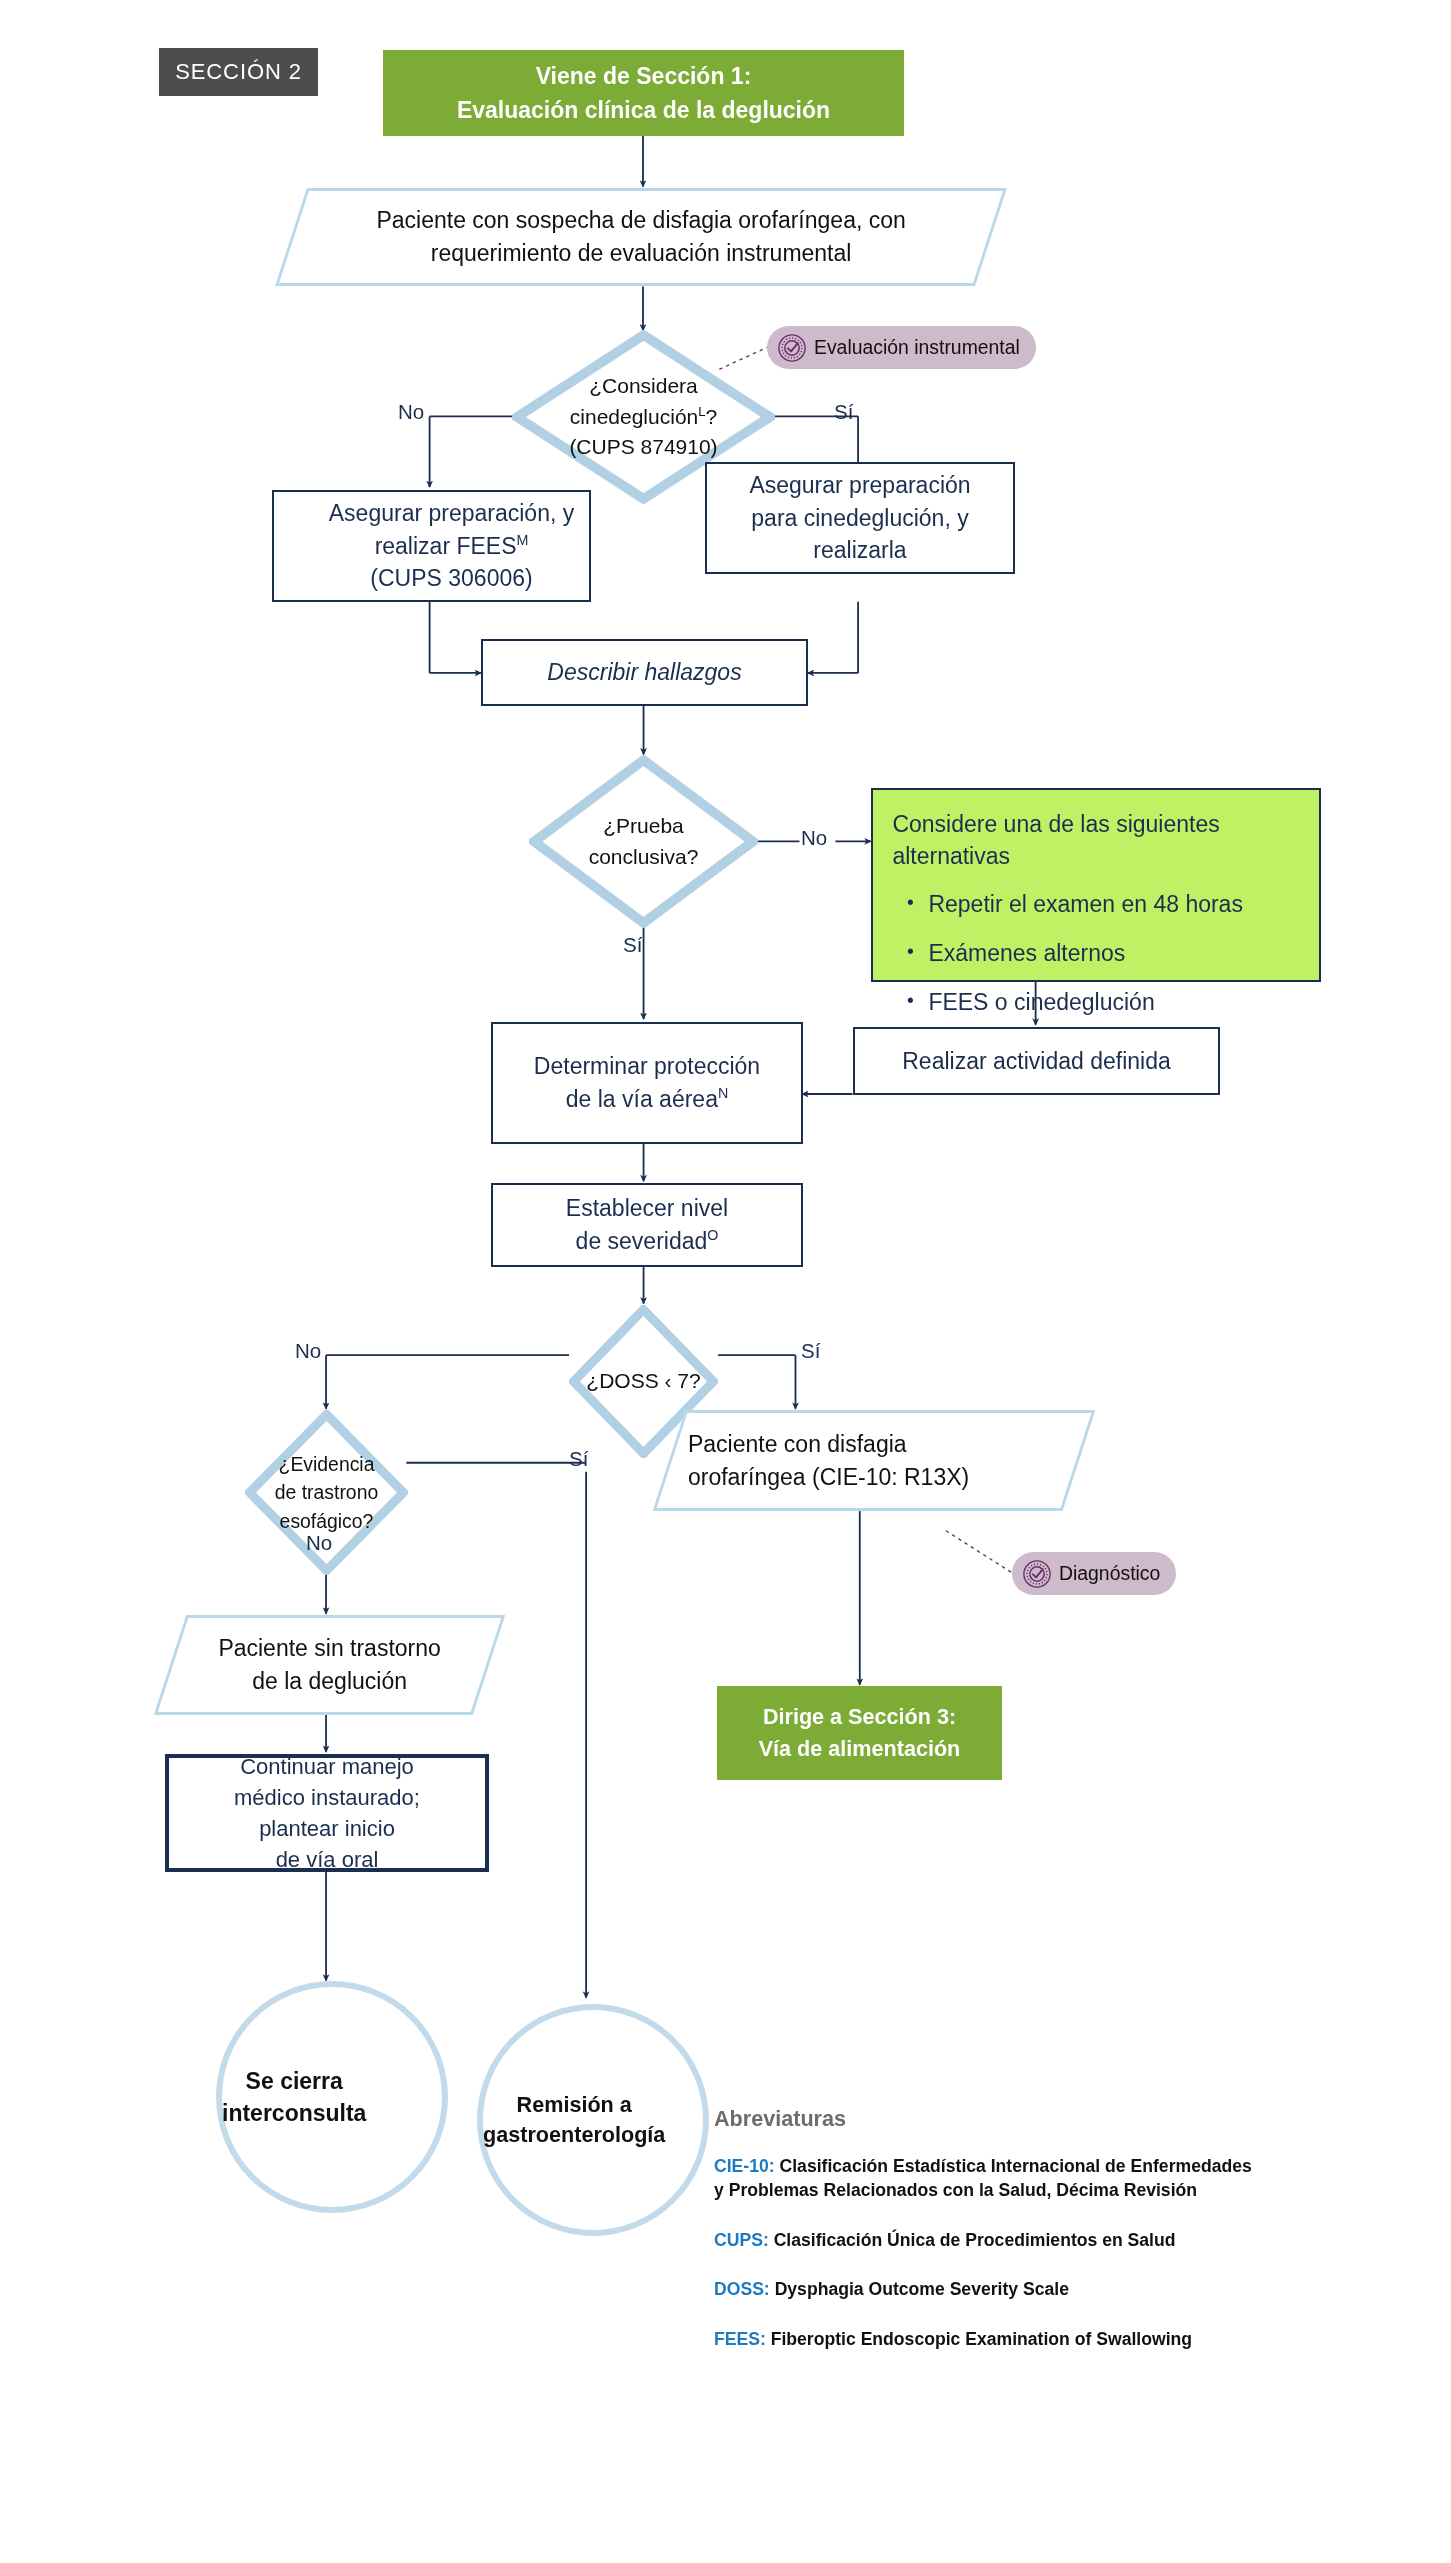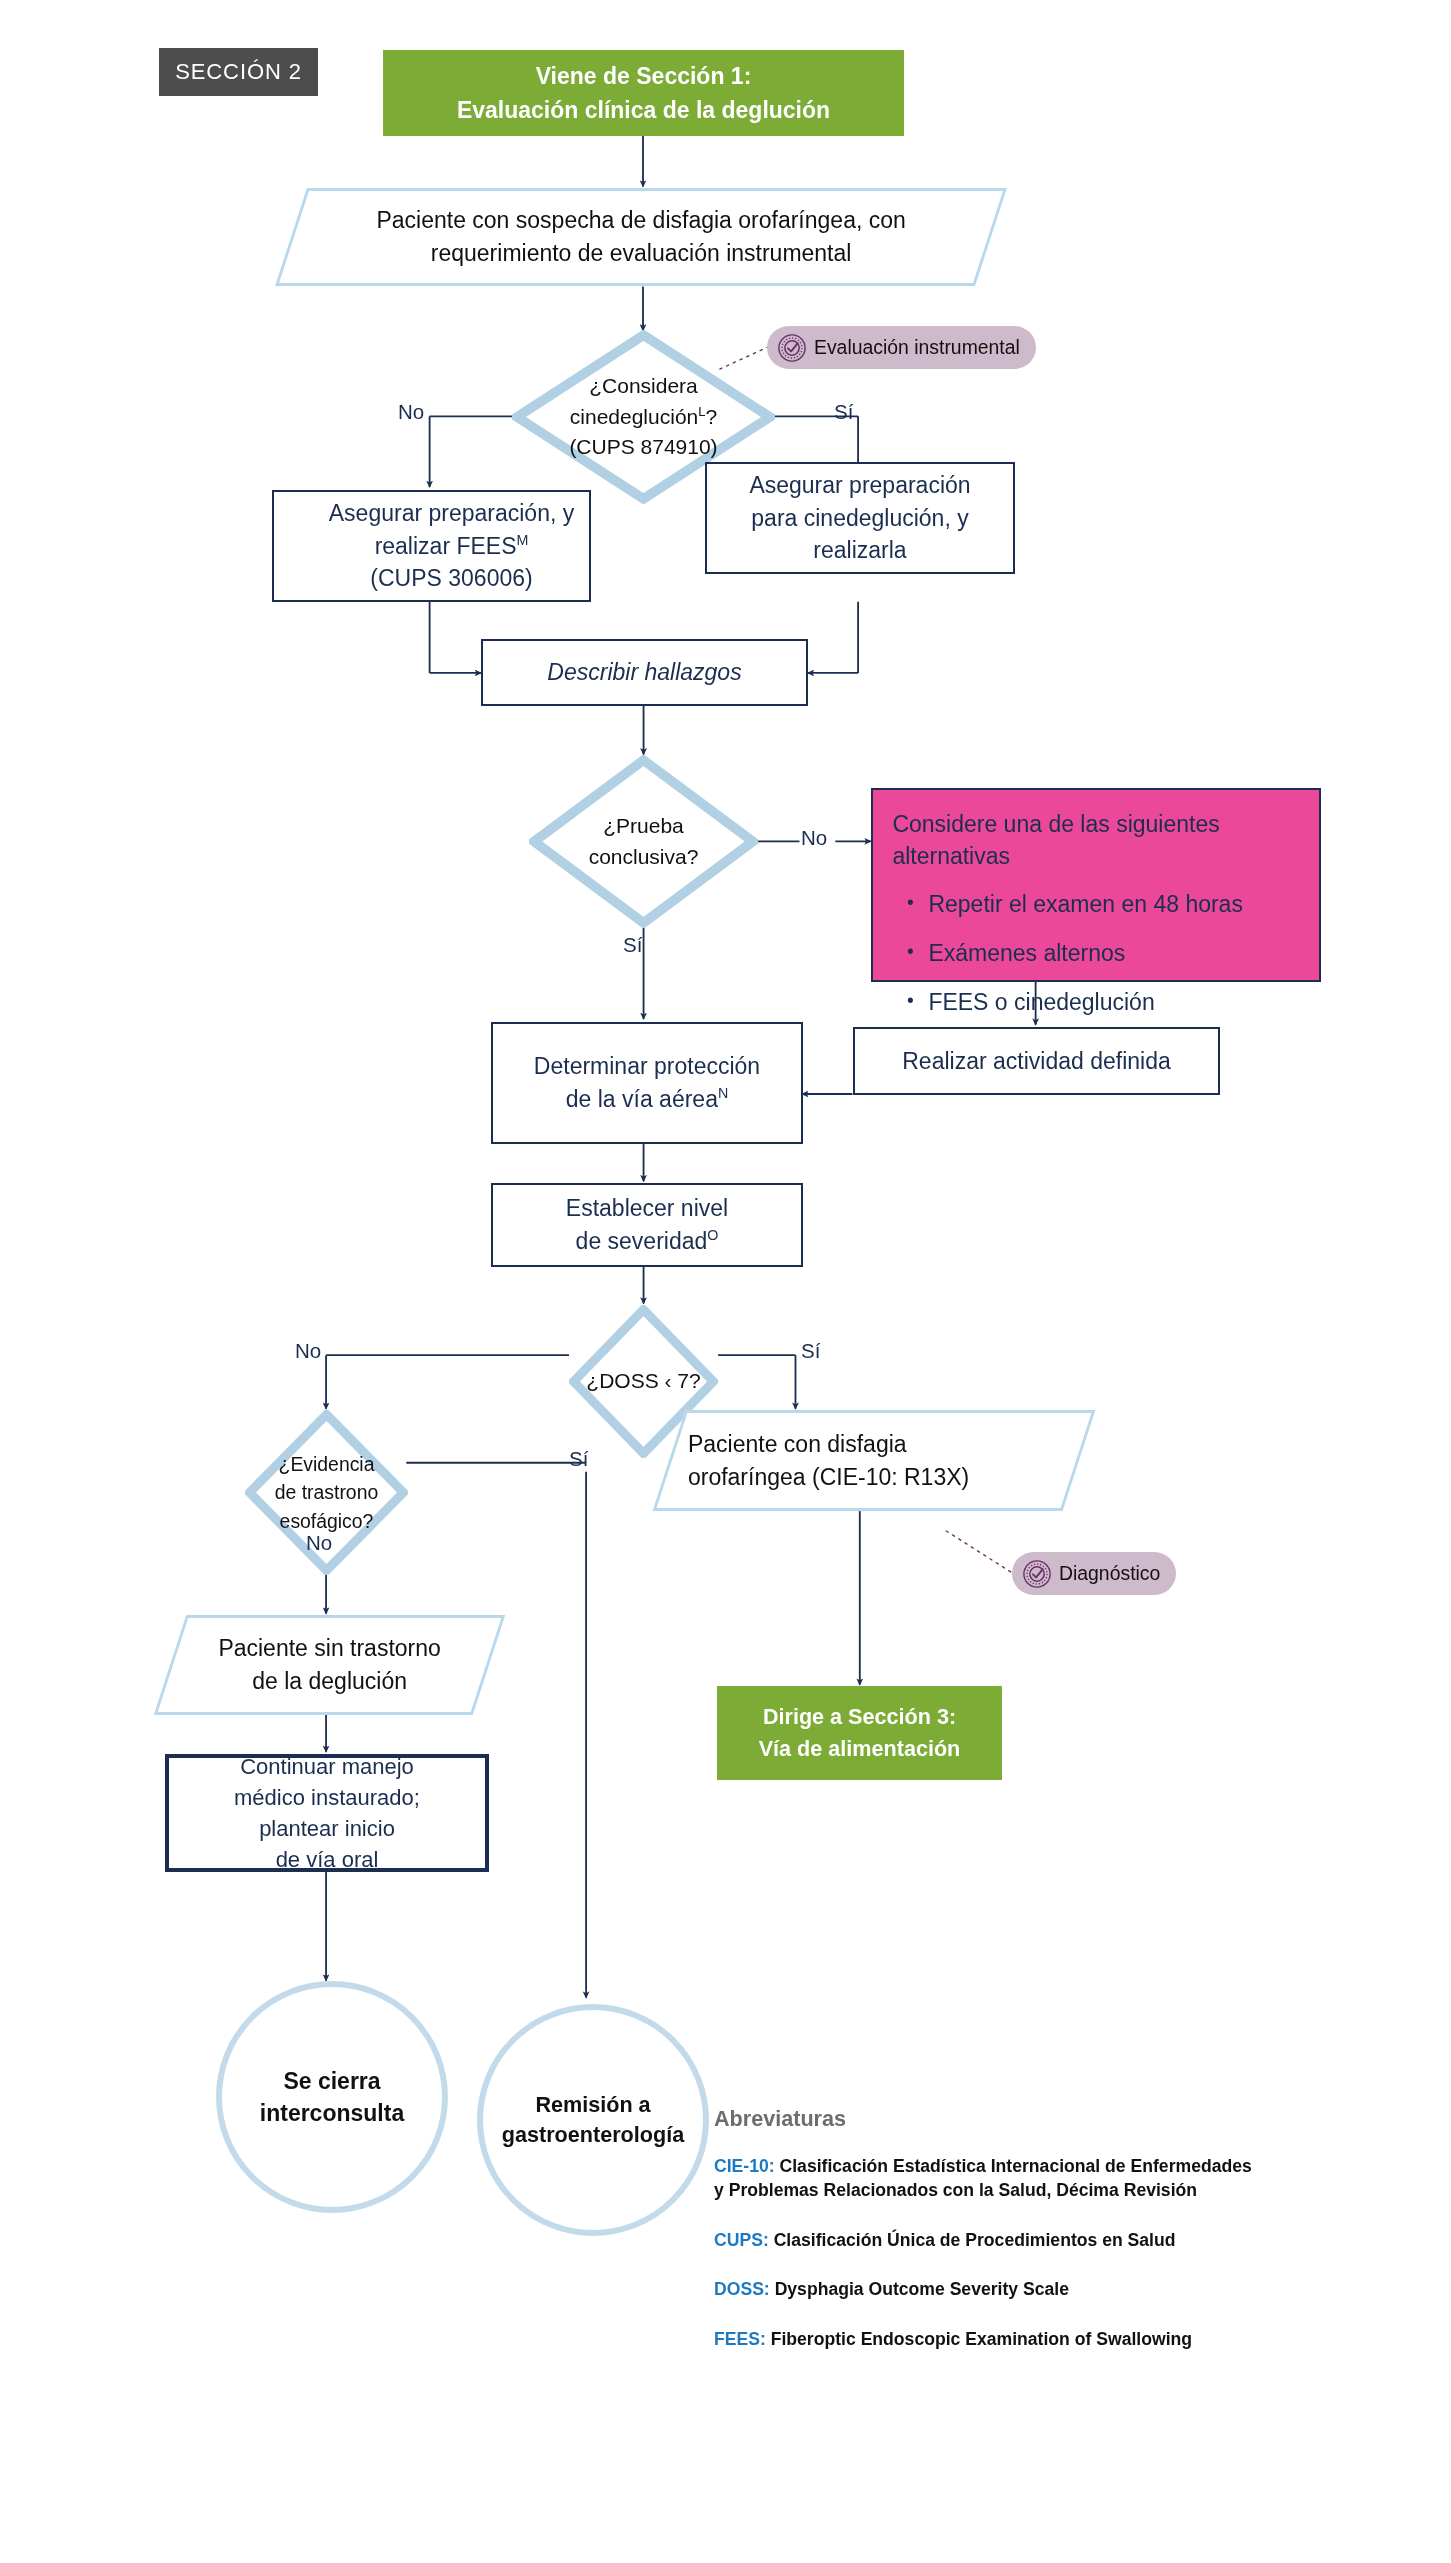--- a/index.html
+++ b/index.html
@@ -45,38 +45,38 @@
   .diamond .shape{position:absolute;left:0;top:0;width:100%;height:100%;}
   .diamond .label{
     position:absolute;left:0;top:0;width:100%;height:100%;
     display:flex;align-items:center;justify-content:center;text-align:center;
     color:#111111;font-size:21px;line-height:1.45;
   }
 
   
   .circ{
     position:absolute;border:6.3px solid #C3DAEA;border-radius:50%;background:#fff;
-    display:flex;align-items:center;justify-content:center;text-align:center;
+    display:flex;align-items:center;text-align:center;
     color:#111111;font-weight:700;font-size:23px;line-height:1.4;
   }
 
   
   .pill{
     position:absolute;background:#CDBBCB;border-radius:34px;
     display:flex;align-items:center;gap:6.8px;padding:0 16px 0 10.2px;
     color:#15100f;font-size:19.4px;white-space:nowrap;
   }
   .pill .ico{flex:0 0 auto;width:30px;height:30px;display:block;}
 
   
   .elabel{position:absolute;color:#1B2E4F;font-size:20.5px;white-space:nowrap;}
 
   
   .alt-box{
-    border:2.8px solid #1B2E4F;background:#ec4899;color:#1B2E4F;
+    border:2.8px solid #1B2E4F;background:#bef264;color:#1B2E4F;
     position:absolute;box-sizing:border-box;padding:19.4px 17px 15px 19.4px;
     display:block;text-align:left;font-size:23px;
   }
   .alt-box .head{line-height:1.38;margin-bottom:17px;}
   .alt-box ul{list-style:none;margin:0;padding:0;}
   .alt-box li{display:flex;align-items:flex-start;margin:0 0 19.4px 0;line-height:1.3;}
   .alt-box li .bdot{flex:0 0 auto;width:36px;text-align:center;font-size:19.4px;line-height:1.3;}
   .alt-box li .btxt{flex:1 1 auto;}
 
   

